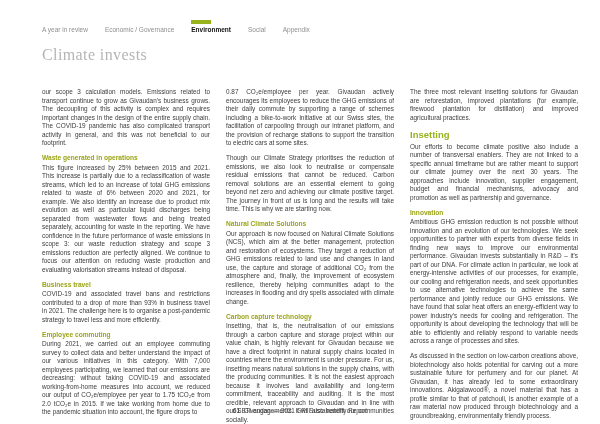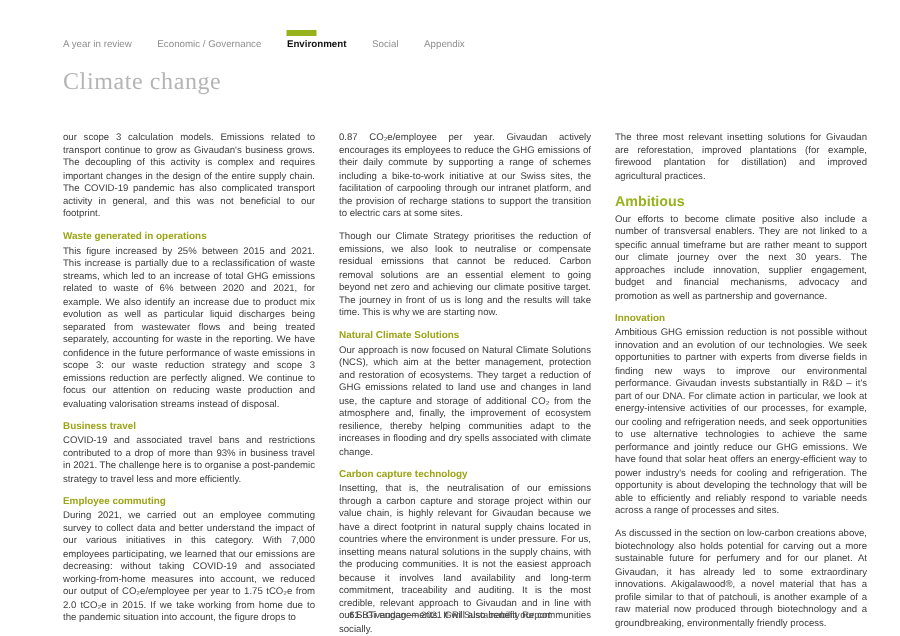--- a/index.html
+++ b/index.html
@@ -70,21 +70,21 @@
     <div class="nav-item">A year in review</div>
     <div class="nav-item">Economic / Governance</div>
     <div class="nav-item active">
       <span class="tab-indicator"></span>
       <span>Environment</span>
     </div>
     <div class="nav-item">Social</div>
     <div class="nav-item">Appendix</div>
   </div>
 
-  <div class="title">Climate change</div>
+  <div class="title">Climate invests</div>
 
   <div class="columns">
 
     <div class="col">
       <p class="para">our scope 3 calculation models. Emissions related to transport continue to grow as Givaudan's business grows. The decoupling of this activity is complex and requires important changes in the design of the entire supply chain. The COVID-19 pandemic has also complicated transport activity in general, and this was not beneficial to our footprint.</p>
       <h3 class="subhead">Waste generated in operations</h3>
       <p class="para">This figure increased by 25% between 2015 and 2021. This increase is partially due to a reclassification of waste streams, which led to an increase of total GHG emissions related to waste of 6% between 2020 and 2021, for example. We also identify an increase due to product mix evolution as well as particular liquid discharges being separated from wastewater flows and being treated separately, accounting for waste in the reporting. We have confidence in the future performance of waste emissions in scope 3: our waste reduction strategy and scope 3 emissions reduction are perfectly aligned. We continue to focus our attention on reducing waste production and evaluating valorisation streams instead of disposal.</p>
       <h3 class="subhead">Business travel</h3>
       <p class="para">COVID-19 and associated travel bans and restrictions contributed to a drop of more than 93% in business travel in 2021. The challenge here is to organise a post-pandemic strategy to travel less and more efficiently.</p>
       <h3 class="subhead">Employee commuting</h3>
@@ -95,21 +95,21 @@
       <p class="para">0.87 CO₂e/employee per year. Givaudan actively encourages its employees to reduce the GHG emissions of their daily commute by supporting a range of schemes including a bike-to-work initiative at our Swiss sites, the facilitation of carpooling through our intranet platform, and the provision of recharge stations to support the transition to electric cars at some sites.</p>
       <p class="para">Though our Climate Strategy prioritises the reduction of emissions, we also look to neutralise or compensate residual emissions that cannot be reduced. Carbon removal solutions are an essential element to going beyond net zero and achieving our climate positive target. The journey in front of us is long and the results will take time. This is why we are starting now.</p>
       <h3 class="subhead">Natural Climate Solutions</h3>
       <p class="para">Our approach is now focused on Natural Climate Solutions (NCS), which aim at the better management, protection and restoration of ecosystems. They target a reduction of GHG emissions related to land use and changes in land use, the capture and storage of additional CO₂ from the atmosphere and, finally, the improvement of ecosystem resilience, thereby helping communities adapt to the increases in flooding and dry spells associated with climate change.</p>
       <h3 class="subhead">Carbon capture technology</h3>
       <p class="para">Insetting, that is, the neutralisation of our emissions through a carbon capture and storage project within our value chain, is highly relevant for Givaudan because we have a direct footprint in natural supply chains located in countries where the environment is under pressure. For us, insetting means natural solutions in the supply chains, with the producing communities. It is not the easiest approach because it involves land availability and long-term commitment, traceability and auditing. It is the most credible, relevant approach to Givaudan and in line with our SBTi engagements. It will also benefit our communities socially.</p>
     </div>
 
     <div class="col">
       <p class="para">The three most relevant insetting solutions for Givaudan are reforestation, improved plantations (for example, firewood plantation for distillation) and improved agricultural practices.</p>
-      <h2 class="sectionhead">Ambitious</h2>
+      <h2 class="sectionhead">Insetting</h2>
       <p class="para">Our efforts to become climate positive also include a number of transversal enablers. They are not linked to a specific annual timeframe but are rather meant to support our climate journey over the next 30 years. The approaches include innovation, supplier engagement, budget and financial mechanisms, advocacy and promotion as well as partnership and governance.</p>
       <h3 class="subhead">Innovation</h3>
       <p class="para">Ambitious GHG emission reduction is not possible without innovation and an evolution of our technologies. We seek opportunities to partner with experts from diverse fields in finding new ways to improve our environmental performance. Givaudan invests substantially in R&amp;D – it's part of our DNA. For climate action in particular, we look at energy-intensive activities of our processes, for example, our cooling and refrigeration needs, and seek opportunities to use alternative technologies to achieve the same performance and jointly reduce our GHG emissions. We have found that solar heat offers an energy-efficient way to power industry's needs for cooling and refrigeration. The opportunity is about developing the technology that will be able to efficiently and reliably respond to variable needs across a range of processes and sites.</p>
       <p class="para">As discussed in the section on low-carbon creations above, biotechnology also holds potential for carving out a more sustainable future for perfumery and for our planet. At Givaudan, it has already led to some extraordinary innovations. Akigalawood®, a novel material that has a profile similar to that of patchouli, is another example of a raw material now produced through biotechnology and a groundbreaking, environmentally friendly process.</p>
     </div>
 
   </div>
 
   <div class="footer">
     <span class="pagenum">61</span><span>Givaudan — 2021 GRI Sustainability Report</span>

